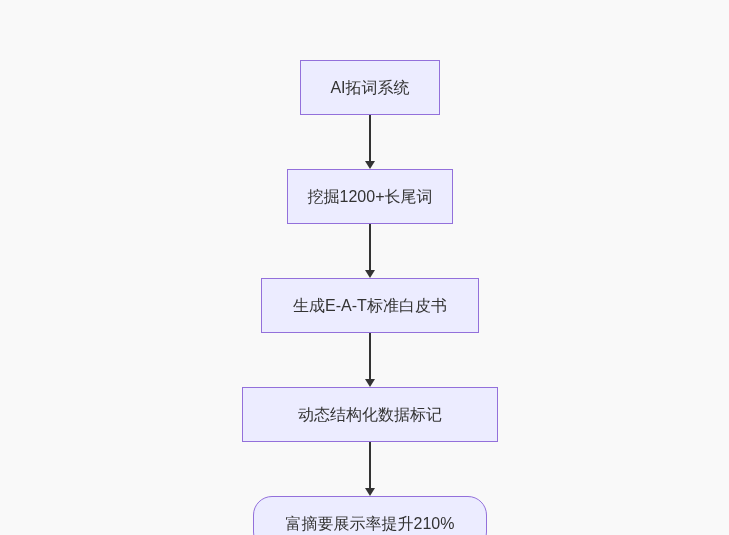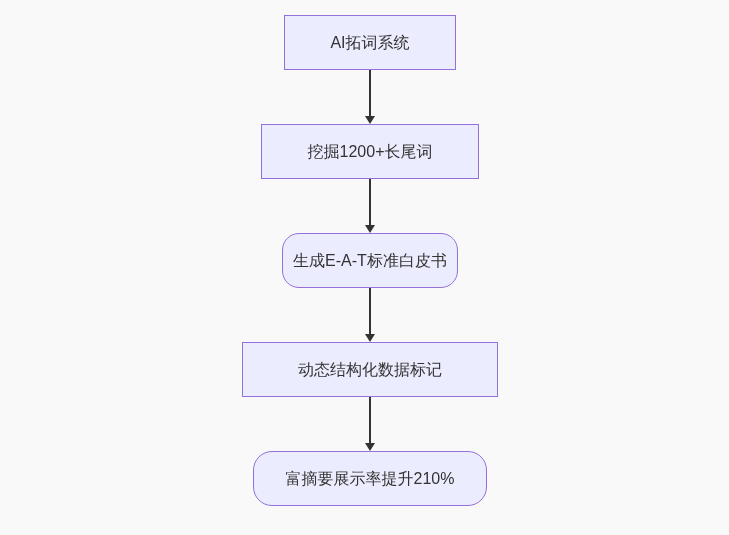--- a/index.html
+++ b/index.html
@@ -30,23 +30,23 @@
     border: 1.5px solid #9370DB;
     display: flex;
     align-items: center;
     justify-content: center;
     color: #333333;
     font-size: 16px;
     line-height: 1;
     white-space: nowrap;
     flex: 0 0 auto;
   }
-  .node.w1 { width: 172px; }
-  .node.w2 { width: 218px; align-items: center; }
-  .node.w3 { width: 176px; border-radius: 17px; }
+  .node.w1 { width: 140px; margin-top: 45px; }
+  .node.w2 { width: 166px; align-items: center; }
+  .node.w3 { width: 218px; }
   .node.w4 { width: 256px; }
   .node.w5 { width: 234px; border-radius: 19px; }
   .arrow {
     position: relative;
     width: 14px;
     height: 54px;
     flex: 0 0 auto;
   }
   .arrow .line {
     position: absolute;

